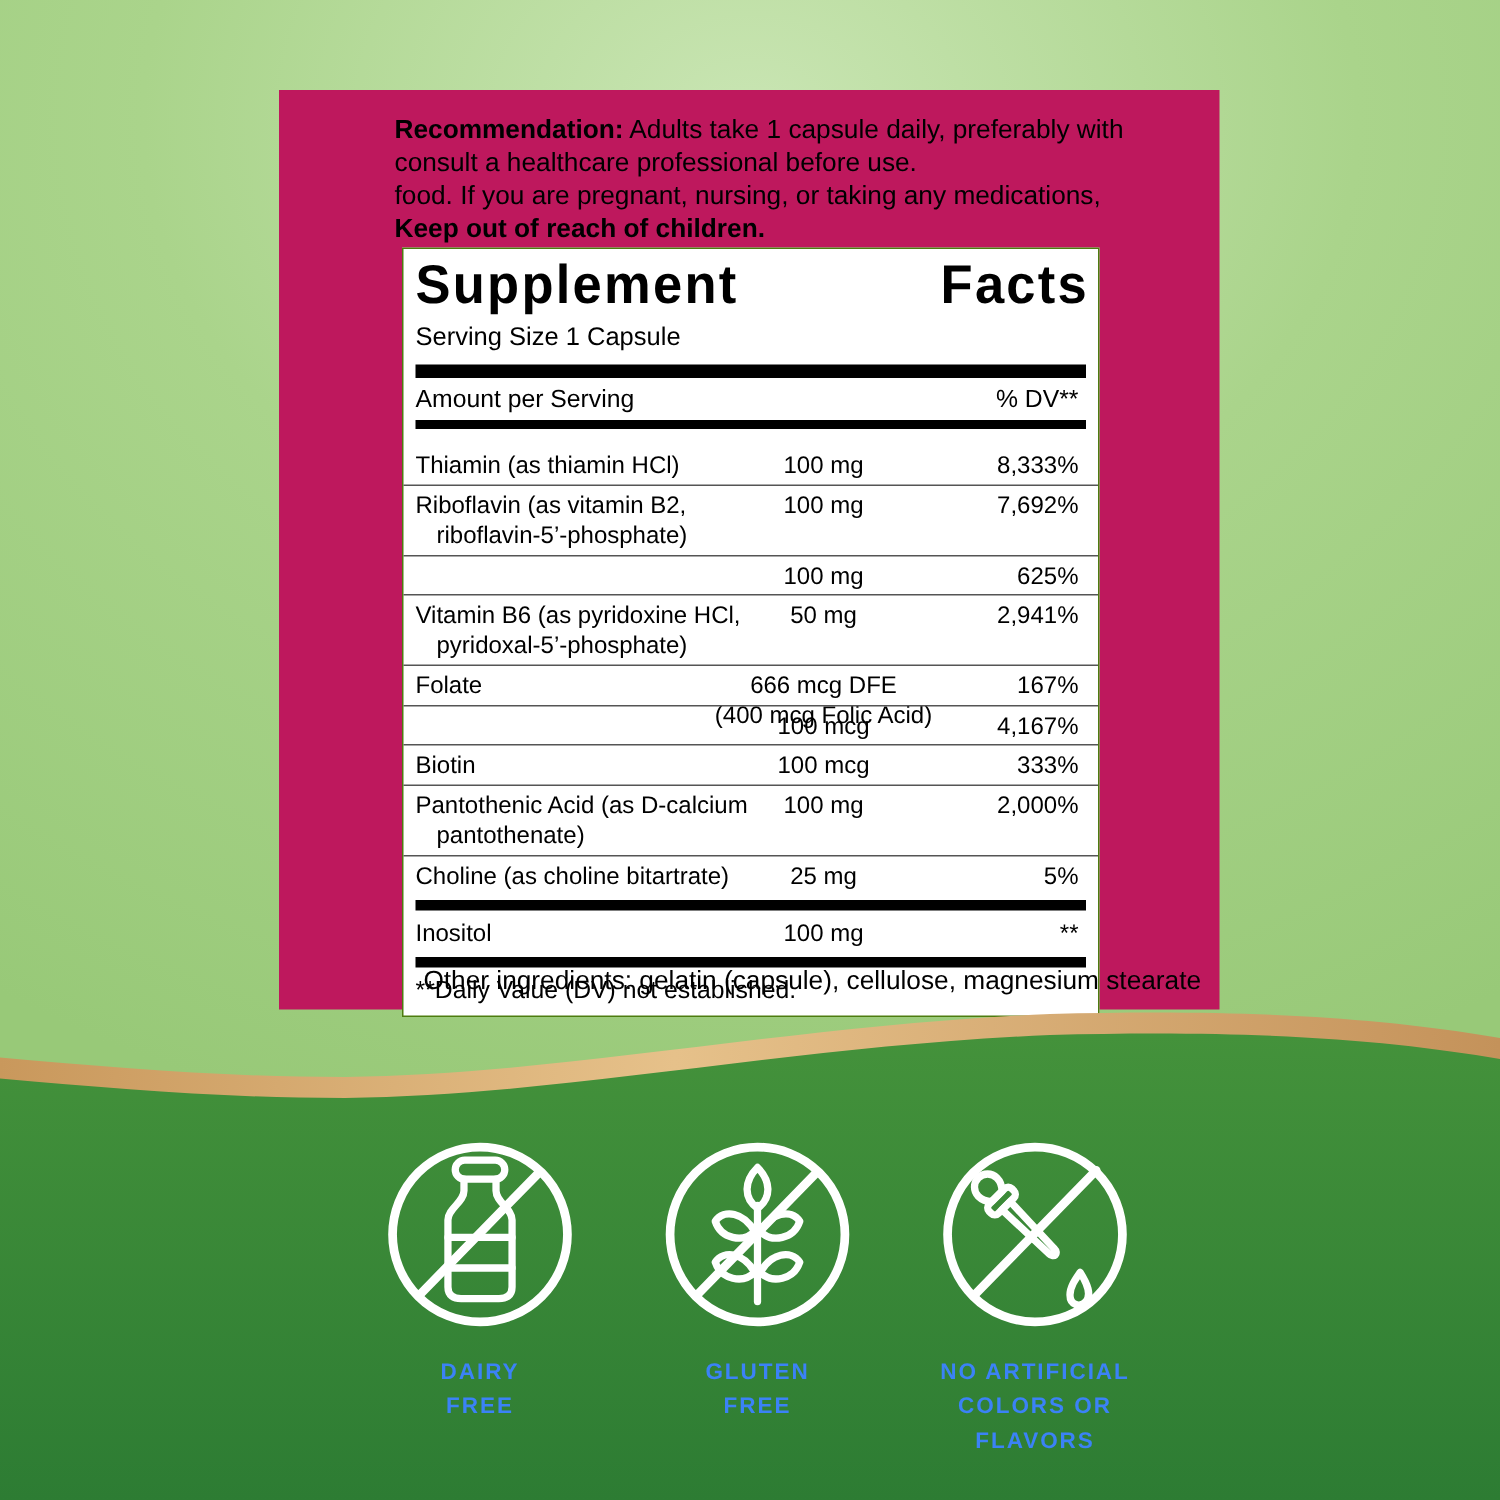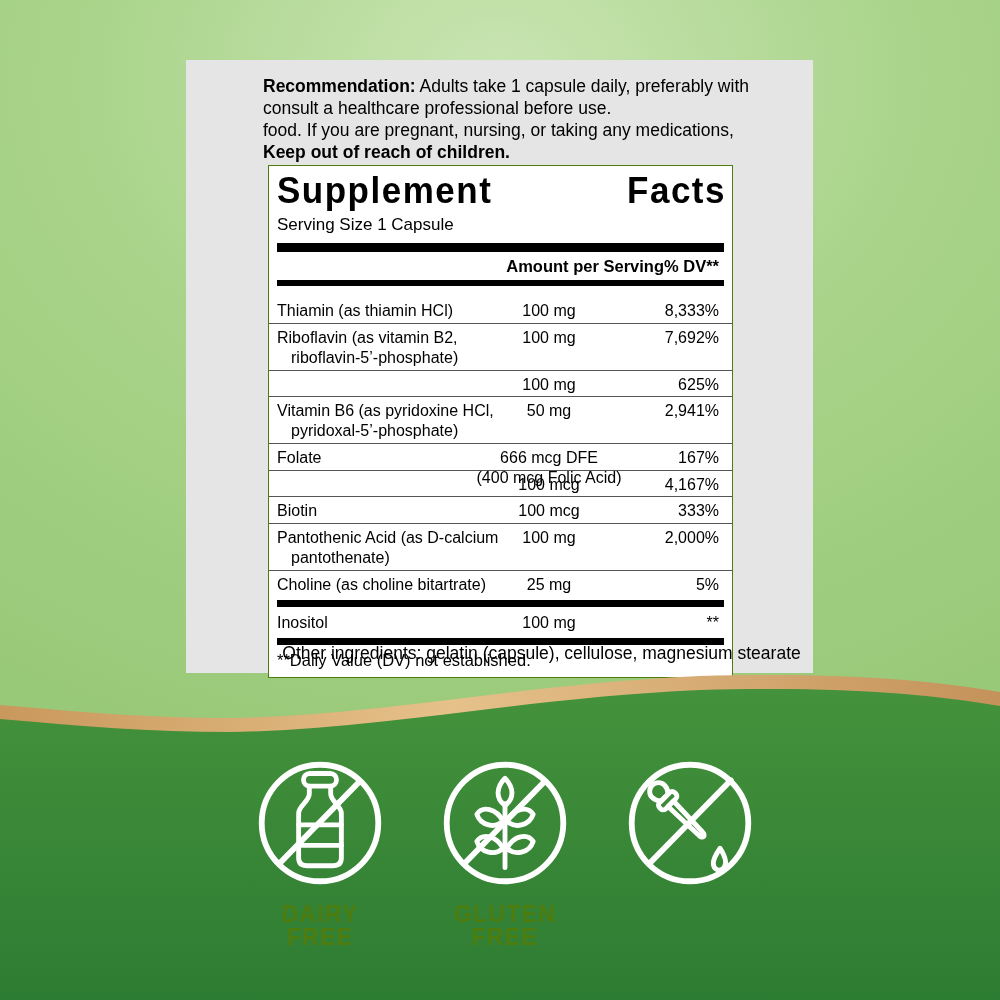--- a/index.html
+++ b/index.html
@@ -7,21 +7,21 @@
   body {
     position:relative;
     font-family:"Liberation Sans", sans-serif;
     background: radial-gradient(ellipse 900px 700px at 50% 8%, #c9e5b3 0%, #aad48b 45%, #98c978 100%);
     color:#000;
   }
 
   
   .card {
     position:absolute; left:186px; top:60px; width:627px; height:613px;
-    background:#e5e5e5;
+    background:#be185d;
   }
 
   
   .reco { position:absolute; left:77px; top:15px; width:495px;
           font-size:17.5px; line-height:22px; }
   .reco .ln { display:block; white-space:nowrap; }
   .reco b { font-weight:bold; }
 
   
   .sfbox {
@@ -33,22 +33,22 @@
     padding:2px 6px 0 8px;
     font-size:35px; font-weight:bold; letter-spacing:1.5px;
     transform:scaleY(1.04); transform-origin:top left;
   }
   .sf-serving { font-size:17px; padding:5px 8px 4px; }
   .bar { background:#000; margin:2px 8px; }
   .bar.b1 { height:9px; margin-top:4px; }
   .bar.b2 { height:6px; }
   .bar.b3 { height:7px; margin-top:3px; }
   .bar.b4 { height:7px; margin-top:3px; }
-  .sf-header { display:flex; justify-content:flex-end;
-               font-weight:bold; font-size:16.5px;
+  .sf-header { display:flex; justify-content:space-between;
+               font-weight:normal; font-size:16.5px;
                padding:3px 13px 2px 8px; }
 
   .sf-rows { }
   .sf-row { position:relative; border-top:1.6px solid #555;
             padding:4px 0 2px; font-size:16px; line-height:20px; min-height:26px; }
   .sf-rows .sf-row:first-child { border-top:none;margin-top:11px; }
   .sf-row.nosep { border-top:none; }
   .nm { padding-left:8px; white-space:nowrap; }
   .nm .ln2 { display:block; padding-left:14px; }
   .nm .ln2:empty { display:none; }
@@ -61,22 +61,22 @@
 
   .other-ing { position:absolute; left:0; width:627px; top:583px;
                text-align:center; font-size:17.5px;margin-left:42px; }
 
   
   .wave { position:absolute; left:0; top:650px; width:1000px; height:350px; }
 
   
   .badge { position:absolute; top:755px; width:190px; text-align:center; }
   .badge svg.icon { width:136px; height:136px; display:block; margin:0 auto; }
-  .badge-label { margin-top:12px; color:#4d7c0f; font-weight:bold;
-                 font-size:23px; line-height:23px; letter-spacing:1.3px; }
+  .badge-label { margin-top:12px; color:#3b82f6; font-weight:bold;
+                 font-size:15px; line-height:23px; letter-spacing:1.3px; }
   .badge-label span { display:block; }
   .b-dairy  { left:225px; }
   .b-gluten { left:410px; }
   .b-color  { left:595px; }
 </style>
 </head>
 <body>
 
 <div class="card">
 
@@ -211,13 +211,18 @@
   <svg class="icon" viewBox="0 0 140 140" fill="none" stroke="#ffffff" stroke-linecap="round" stroke-linejoin="round">
     <circle cx="70" cy="70" r="60" stroke-width="6"></circle>
     <g transform="rotate(-45 70 70)">
       <path d="M61,24 a9,9 0 0 1 18,0 c0,4 -2,7 -4,9 l0,0 -10,0 0,0 c-2,-2 -4,-5 -4,-9 z" stroke-width="5"></path>
       <rect x="59" y="33" width="22" height="9" rx="3.5" stroke-width="5"></rect>
       <path d="M66,42 L74,42 L72.5,86 C72.5,91 67.5,91 67.5,86 Z" stroke-width="5"></path>
     </g>
     <path d="M101,96 C106,104 109,111 105,116 C101,120.5 94,118.5 94,111.5 C94,106 97.5,101 101,96 Z" stroke-width="5"></path>
     <line x1="112" y1="26" x2="28" y2="112" stroke-width="6"></line>
   </svg>
+  <div class="badge-label">
+    <span>NO ARTIFICIAL</span>
+    <span>COLORS OR</span>
+    <span>FLAVORS</span>
+  </div>
 </div>
 
 </body></html>

